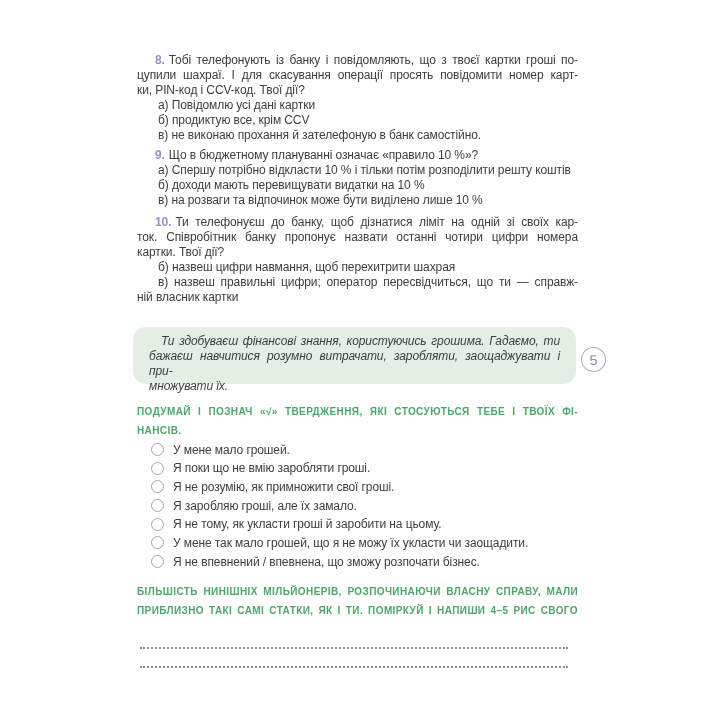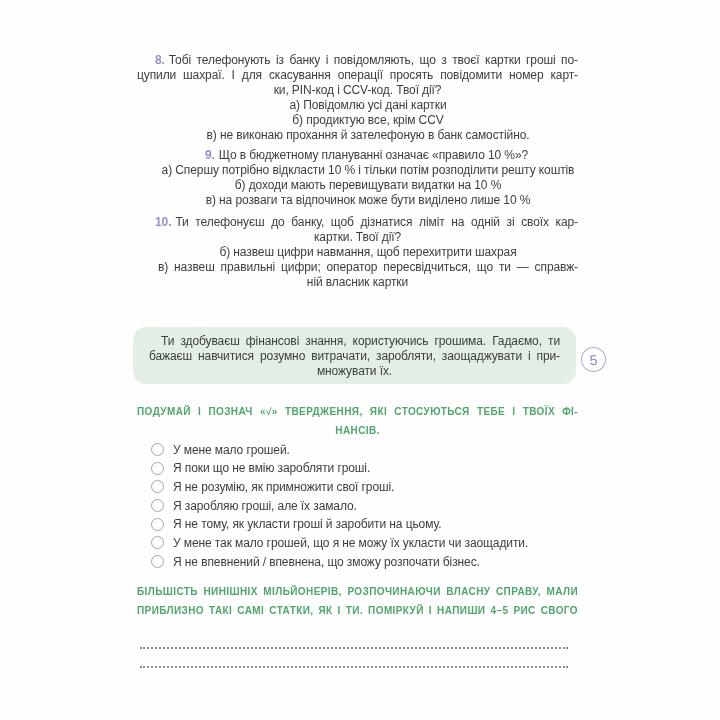--- a/index.html
+++ b/index.html
@@ -22,40 +22,40 @@
     position:relative;
     overflow:hidden;
   }
   .abs{position:absolute;}
   .content-col{left:137px;width:441px;}
   .ln{
     font-size:12px;
     line-height:15px;
     letter-spacing:-0.1px;
     white-space:normal;
-    text-align:center;
+    text-align:left;
   }
   .jl{text-align:justify;text-align-last:justify;}
   .ind{text-indent:18px;}
   .opt{padding-left:21px;}
   .opt.jl{padding-left:21px;}
   .qnum{
     color:var(--number-purple);
     font-weight:bold;
     margin-right:4px;
   }
   .optgroup{margin-top:0;}
   
   .summary-box{
     left:133px;top:327px;width:443px;height:57px;
     background:var(--box-green);
     border-radius:13px;
     padding:7px 16px 0 16px;
   }
-  .summary-box .ln{line-height:15px;}
+  .summary-box .ln{line-height:15px;font-style:italic;}
   
   .page-badge{
     left:581px;top:347px;width:25px;height:25px;
     border:1.5px solid var(--badge-border);
     border-radius:50%;
     display:flex;align-items:center;justify-content:center;
     color:var(--badge-text);
     font-size:14px;
     transform:rotate(-4deg);
   }
@@ -105,20 +105,21 @@
   <div class="ln ind"><span class="qnum">9.</span><span>Що в бюджетному плануванні означає «правило 10 %»?</span></div>
   <div class="optgroup">
     <div class="ln opt">а) Спершу потрібно відкласти 10 % і тільки потім розподілити решту коштів</div>
     <div class="ln opt">б) доходи мають перевищувати видатки на 10 %</div>
     <div class="ln opt">в) на розваги та відпочинок може бути виділено лише 10 %</div>
   </div>
 </div>
 
 <div class="abs content-col" style="top:215px">
   <div class="ln jl ind"><span class="qnum">10.</span><span>Ти телефонуєш до банку, щоб дізнатися ліміт на одній зі своїх кар-</span></div>
+  <div class="ln jl">ток. Співробітник банку пропонує назвати останні чотири цифри номера</div>
   <div class="ln">картки. Твої дії?</div>
   <div class="optgroup">
     <div class="ln opt">б) назвеш цифри навмання, щоб перехитрити шахрая</div>
     <div class="ln opt jl">в) назвеш правильні цифри; оператор пересвідчиться, що ти — справж-</div>
     <div class="ln">ній власник картки</div>
   </div>
 </div>
 
 <div class="abs summary-box">
   <div class="ln jl" style="text-indent:12px">Ти здобуваєш фінансові знання, користуючись грошима. Гадаємо, ти</div>

